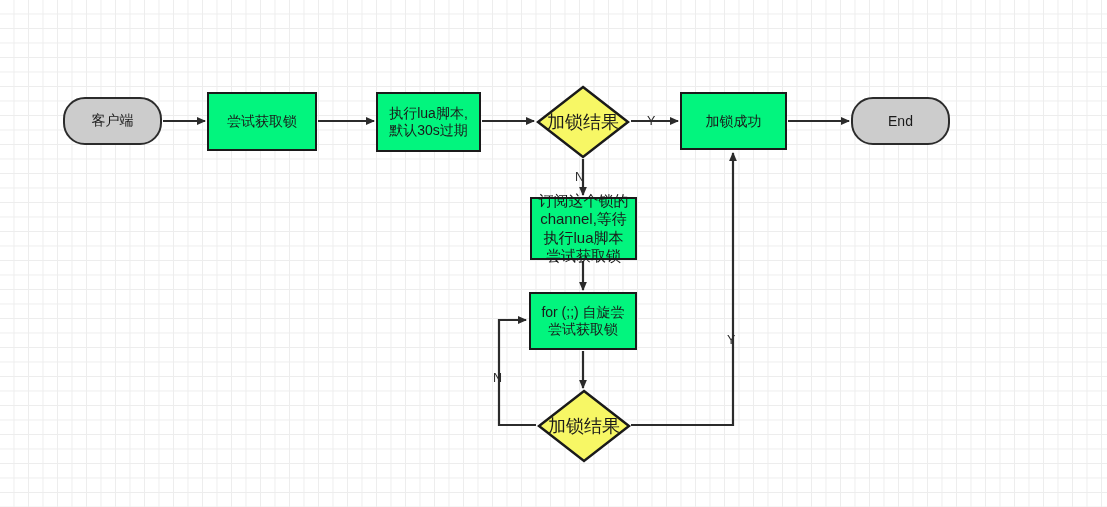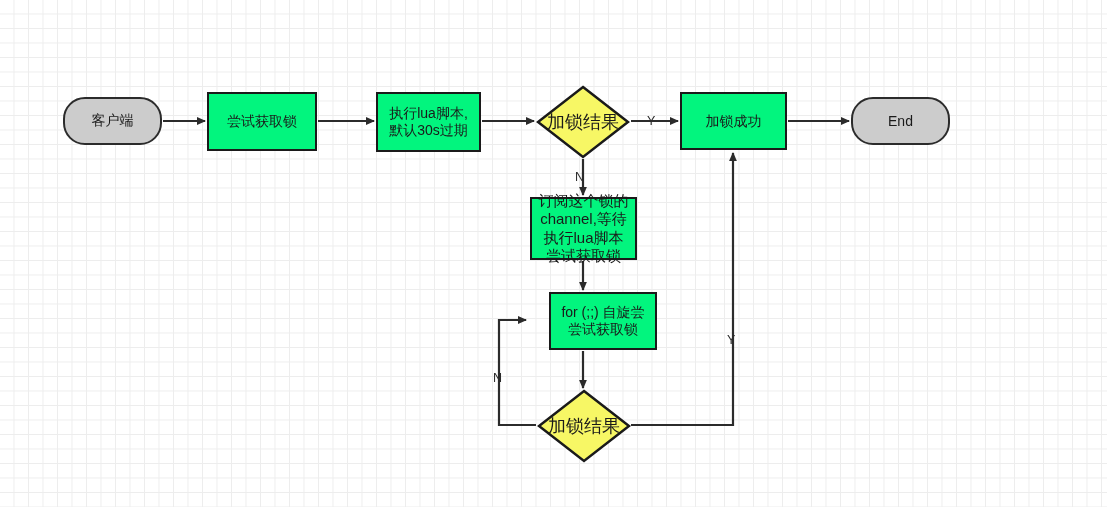--- a/index.html
+++ b/index.html
@@ -161,21 +161,21 @@
 
   <div class="node process tight" style="left:530px; top:197px; width:107px; height:63px;">
     <div>
       <span class="txtline">订阅这个锁的</span>
       <span class="txtline">channel,等待</span>
       <span class="txtline">执行lua脚本</span>
       <span class="txtline">尝试获取锁</span>
     </div>
   </div>
 
-  <div class="node process" style="left:529px; top:292px; width:108px; height:58px;margin-left:20px;">
+  <div class="node process" style="left:529px; top:292px; width:108px; height:58px;">
     <div>
       <span class="txtline">for (;;) 自旋尝</span>
       <span class="txtline">尝试获取锁</span>
     </div>
   </div>
 
   <div class="diamond-wrap" style="left:537px; top:389px; width:94px; height:74px;">
     <svg class="diamond-shape" viewBox="0 0 94 74" preserveAspectRatio="none" xmlns="http://www.w3.org/2000/svg">
       <polygon points="47,2 92,37 47,72 2,37" fill="#f7f765" stroke="#1a1a1a" stroke-width="2.5"></polygon>
     </svg>

